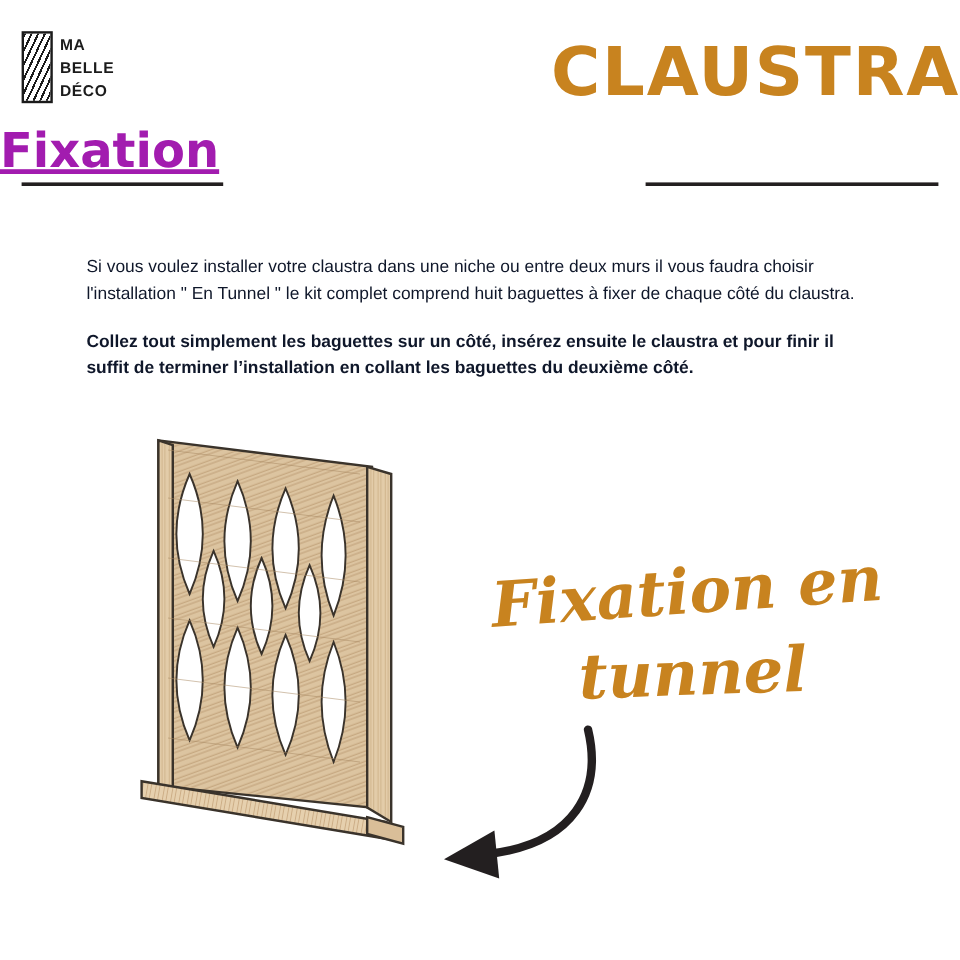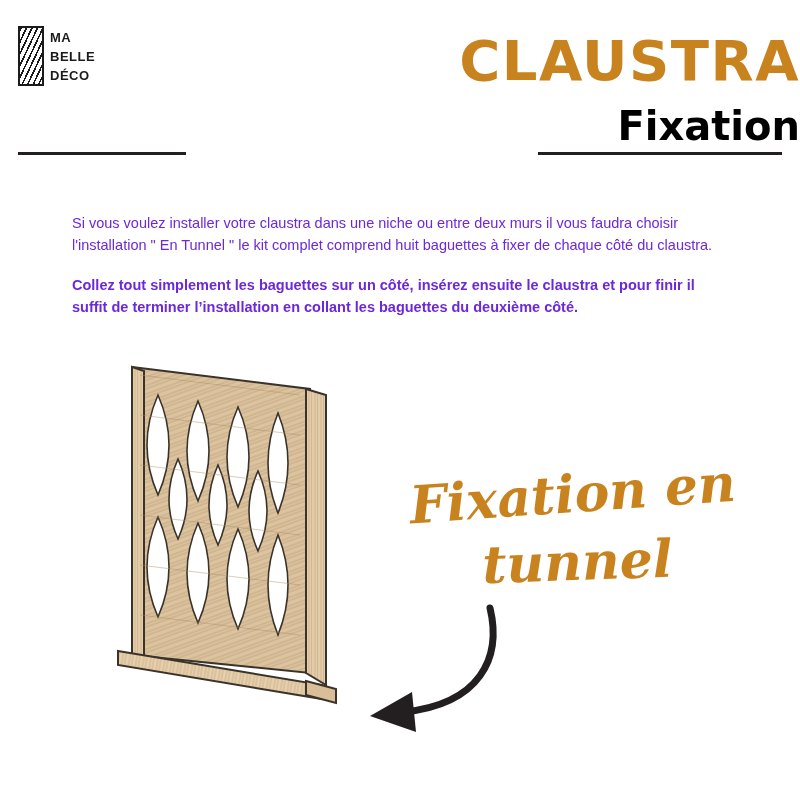--- a/index.html
+++ b/index.html
@@ -66,46 +66,47 @@
     font-weight: bold;
     font-size: 56px;
     letter-spacing: 1.5px;
     color: #c8831f;
     line-height: 58px;
   }
   .title-sub {
     position: absolute;
     left: 0; right: 0;
     top: 104px;
-    text-align: right;
+    text-align: left;
     font-family: "DejaVu Sans", sans-serif;
     font-weight: bold;
     font-size: 40px;
-    color: #000000;
+    color: #a21caf;
     line-height: 44px;
+    text-decoration: underline;
   }
 
   .rule-left, .rule-right {
     position: absolute;
     top: 152px;
     height: 3px;
     background: #231f20;
   }
   .rule-left { left: 18px; width: 168px; }
   .rule-right { right: 18px; width: 244px; }
 
   
   .copy {
     position: absolute;
     left: 72px;
     top: 212px;
     width: 660px;
     font-family: "Liberation Sans", sans-serif;
     font-size: 14.5px;
-    color: #6d28d9;
+    color: #0f172a;
     line-height: 22px;
   }
   .copy p { margin: 0 0 18px 0; }
   .copy p:last-child { margin-bottom: 16px; font-weight: bold; }
 
   
   .illustration {
     position: absolute;
     left: 110px;
     top: 355px;

